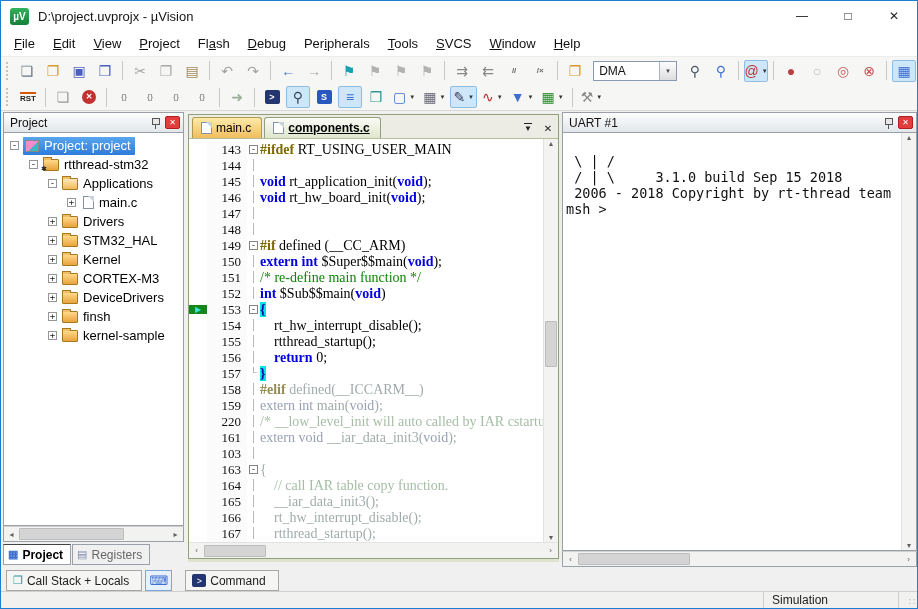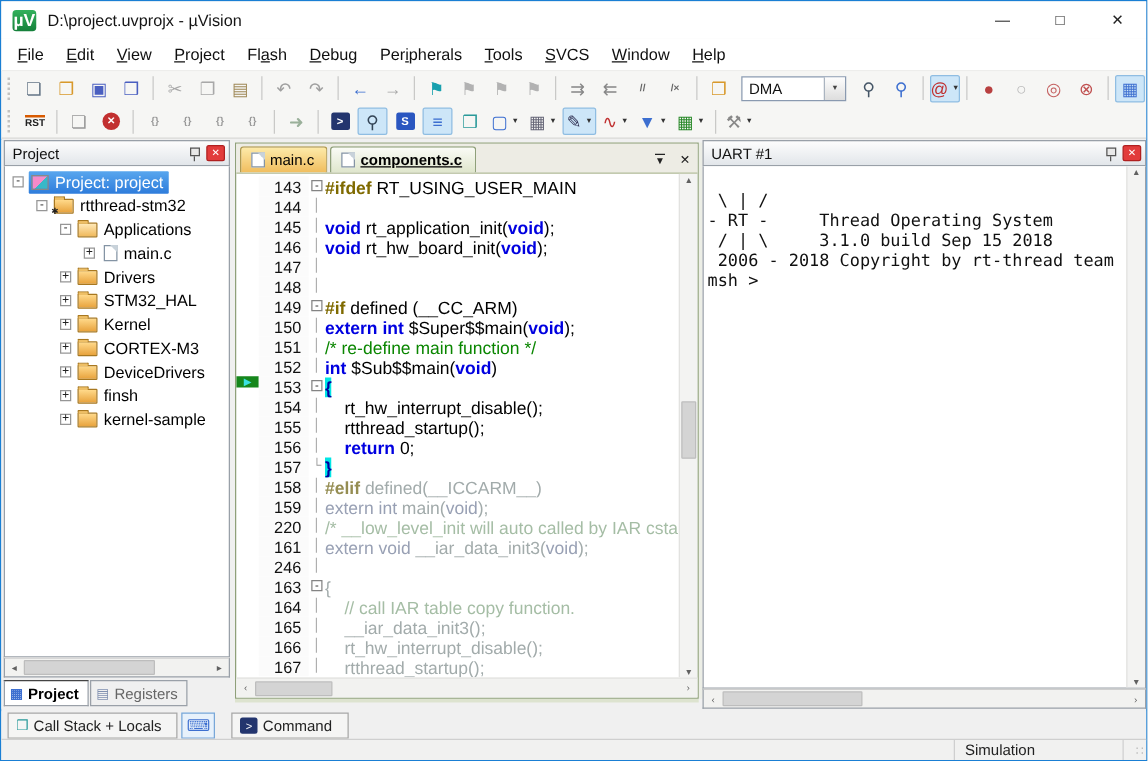--- a/index.html
+++ b/index.html
@@ -1,21 +1,21 @@
 <!DOCTYPE html>
 <html><head>
 <meta charset="utf-8">
 <style>
 *{margin:0;padding:0;box-sizing:border-box}
 html,body{width:918px;height:609px;overflow:hidden}
 body{font-family:"Liberation Sans",sans-serif;background:#f0f0f0;position:relative}
 #win{position:absolute;inset:0;border:1px solid #1a7fd4;background:#f0f0f0;overflow:hidden}
 
 .titlebar{height:30px;background:#fff;display:flex;align-items:center;padding-left:9px}
-.applogo{width:19px;height:17px;background:linear-gradient(#33b15c,#15803a);border-radius:3px;color:#fff;font-size:14px;font-weight:bold;display:flex;align-items:center;justify-content:center;flex:none}
+.applogo{width:19px;height:17px;background:linear-gradient(#33b15c,#15803a);border-radius:3px;color:#fff;font-size:10px;font-weight:bold;display:flex;align-items:center;justify-content:center;flex:none}
 .title{font-size:13px;color:#151515;margin-left:9px;white-space:nowrap}
 .wctl{margin-left:auto;display:flex;height:100%}
 .wbtn{width:46px;display:flex;align-items:center;justify-content:center;font-size:12px;color:#222}
 
 .menubar{height:26px;background:#fff;display:flex;align-items:center;padding-left:4px;font-size:13px;border-bottom:1px solid #ededeb}
 .menu-item{padding:4px 9px;color:#101010;white-space:nowrap}
 
 .toolbar{height:27px;background:#f6f6f4;display:flex;align-items:center;padding-left:2px}
 .toolbar.tb2{border-bottom:1px solid #d8d8d6}
 .grip{width:4px;height:18px;border-left:2px dotted #c2c2c0;margin:0 5px 0 3px}
@@ -65,21 +65,21 @@
 
 .editor{position:absolute;left:187px;top:2px;width:371px;height:445px;border:1px solid #8fa07a;background:#fff;display:flex;flex-direction:column;box-shadow:0 3px 0 #dde3cf,3px 0 0 #eceee6}
 .etabs{height:24px;background:#edece4;border-bottom:1px solid #b4bd9c;display:flex;align-items:flex-end;padding-left:3px;flex:none}
 .etab{height:21px;display:flex;align-items:center;padding:0 10px 0 5px;font-size:12px;border:1px solid #b09a50;border-bottom:none;border-radius:3px 3px 0 0;margin-right:2px;color:#000}
 .etab.maintab{background:linear-gradient(#fdeaa9,#f0bd5e)}
 .etab.active{background:linear-gradient(#fafbf6,#dfe6cc);border-color:#8fa07a;font-weight:bold;text-decoration:underline}
 .etabsp{flex:1}
 .ebtn{width:20px;height:20px;display:flex;align-items:center;justify-content:center;font-size:10px;color:#222}
 .ebody{flex:1;display:flex;overflow:hidden}
 .lines{flex:1;overflow:hidden;padding-top:2px}
-.cline{height:16px;display:flex;align-items:flex-start;font-family:Liberation Sans, sans-serif;font-size:14px;white-space:pre}
+.cline{height:16px;display:flex;align-items:center;font-family:Liberation Serif, serif;font-size:14px;white-space:pre}
 .gut{width:18px;flex:none;display:flex;align-items:center;justify-content:center;font-size:8px;background:#e9e9e9}
 .gut.g,.gut.ga{background:#16871c}
 .gut.ga{color:#3ae2e2}
 .gut.gr{background:#c0c0c0}
 .lnum{width:40px;text-align:right;padding:1px 6px 0 0;color:#111;flex:none;font-size:13px;background:#fbfbfb}
 .fold{width:13px;flex:none;color:#9a9a9a;font-size:10px;text-align:center;line-height:16px}
 .fbox{display:inline-block;width:9px;height:9px;border:1px solid #848484;line-height:6px;font-size:9px;color:#222;background:#fff}
 .codeseg{flex:1;overflow:hidden;padding-top:1px}
 .pp{color:#7f6a00;font-weight:bold}.kw{color:#0000e0;font-weight:bold}.t{color:#000}
 .cm{color:#0a8600}.hlb{background:#00e5e5;color:#0000a0;font-weight:bold}
@@ -423,21 +423,21 @@
             <div class="cline"><span class="gut"></span><span class="lnum">152</span><span class="fold">│</span><span class="codeseg"><span class="kw">int</span><span class="t"> $Sub$$main(</span><span class="kw">void</span><span class="t">)</span></span></div>
             <div class="cline"><span class="gut ga">▶</span><span class="lnum">153</span><span class="fold"><span class="fbox">-</span></span><span class="codeseg"><span class="hlb">{</span></span></div>
             <div class="cline"><span class="gut g"></span><span class="lnum">154</span><span class="fold">│</span><span class="codeseg"><span class="t">    rt_hw_interrupt_disable();</span></span></div>
             <div class="cline"><span class="gut g"></span><span class="lnum">155</span><span class="fold">│</span><span class="codeseg"><span class="t">    rtthread_startup();</span></span></div>
             <div class="cline"><span class="gut gr"></span><span class="lnum">156</span><span class="fold">│</span><span class="codeseg"><span class="t">    </span><span class="kw">return</span><span class="t"> 0;</span></span></div>
             <div class="cline"><span class="gut gr"></span><span class="lnum">157</span><span class="fold">└</span><span class="codeseg"><span class="hlb">}</span></span></div>
             <div class="cline"><span class="gut"></span><span class="lnum">158</span><span class="fold">│</span><span class="codeseg"><span class="ipp">#elif</span><span class="it"> defined(__ICCARM__)</span></span></div>
             <div class="cline"><span class="gut"></span><span class="lnum">159</span><span class="fold">│</span><span class="codeseg"><span class="ikw">extern</span><span class="it"> </span><span class="ikw">int</span><span class="it"> main(</span><span class="ikw">void</span><span class="it">);</span></span></div>
             <div class="cline"><span class="gut"></span><span class="lnum">220</span><span class="fold">│</span><span class="codeseg"><span class="icm">/* __low_level_init will auto called by IAR cstartup */</span></span></div>
             <div class="cline"><span class="gut"></span><span class="lnum">161</span><span class="fold">│</span><span class="codeseg"><span class="ikw">extern</span><span class="it"> </span><span class="ikw">void</span><span class="it"> __iar_data_init3(</span><span class="ikw">void</span><span class="it">);</span></span></div>
-            <div class="cline"><span class="gut"></span><span class="lnum">246</span><span class="fold">│</span></div>
+            <div class="cline"><span class="gut"></span><span class="lnum">103</span><span class="fold">│</span></div>
             <div class="cline"><span class="gut"></span><span class="lnum">163</span><span class="fold"><span class="fbox">-</span></span><span class="codeseg"><span class="it">{</span></span></div>
             <div class="cline"><span class="gut"></span><span class="lnum">164</span><span class="fold">│</span><span class="codeseg"><span class="icm">    // call IAR table copy function.</span></span></div>
             <div class="cline"><span class="gut"></span><span class="lnum">165</span><span class="fold">│</span><span class="codeseg"><span class="it">    __iar_data_init3();</span></span></div>
             <div class="cline"><span class="gut"></span><span class="lnum">166</span><span class="fold">│</span><span class="codeseg"><span class="it">    rt_hw_interrupt_disable();</span></span></div>
             <div class="cline"><span class="gut"></span><span class="lnum">167</span><span class="fold">│</span><span class="codeseg"><span class="it">    rtthread_startup();</span></span></div>
           </div>
         <div class="evscroll">
           <span class="sarr">▴</span>
           <div class="vtrack">
               <div class="vthumb" style="top:45%;height:46px"></div>
@@ -453,21 +453,21 @@
     </div>
 
     <div class="upanel">
       <div class="phead">
         <span>UART #1</span>
         <span class="sp"></span>
         <span class="pin"></span>
         <span class="closebtn">✕</span>
       </div>
       <div class="ubody">
-        <div class="uterm" id="uterm"><div class="uline"> </div><div class="uline"> \ | /</div><div class="uline">- RT -     Thread Operating System</div><div class="uline"> / | \     3.1.0 build Sep 15 2018</div><div class="uline"> 2006 - 2018 Copyright by rt-thread team</div><div class="uline">msh &gt;</div></div>
+        <div class="uterm" id="uterm"><div class="uline"> </div><div class="uline"> \ | /</div><div class="uline"> / | \     3.1.0 build Sep 15 2018</div><div class="uline"> 2006 - 2018 Copyright by rt-thread team</div><div class="uline">msh &gt;</div></div>
         <div class="uvscroll">
           <span class="sarr">▴</span>
           <div class="vtrack"></div>
           <span class="sarr">▾</span>
         </div>
       </div>
       <div class="uhscroll">
         <span class="sarr">‹</span>
         <span class="thumb" style="width:112px"></span>
         <span class="sarr" style="margin-left:auto">›</span>

